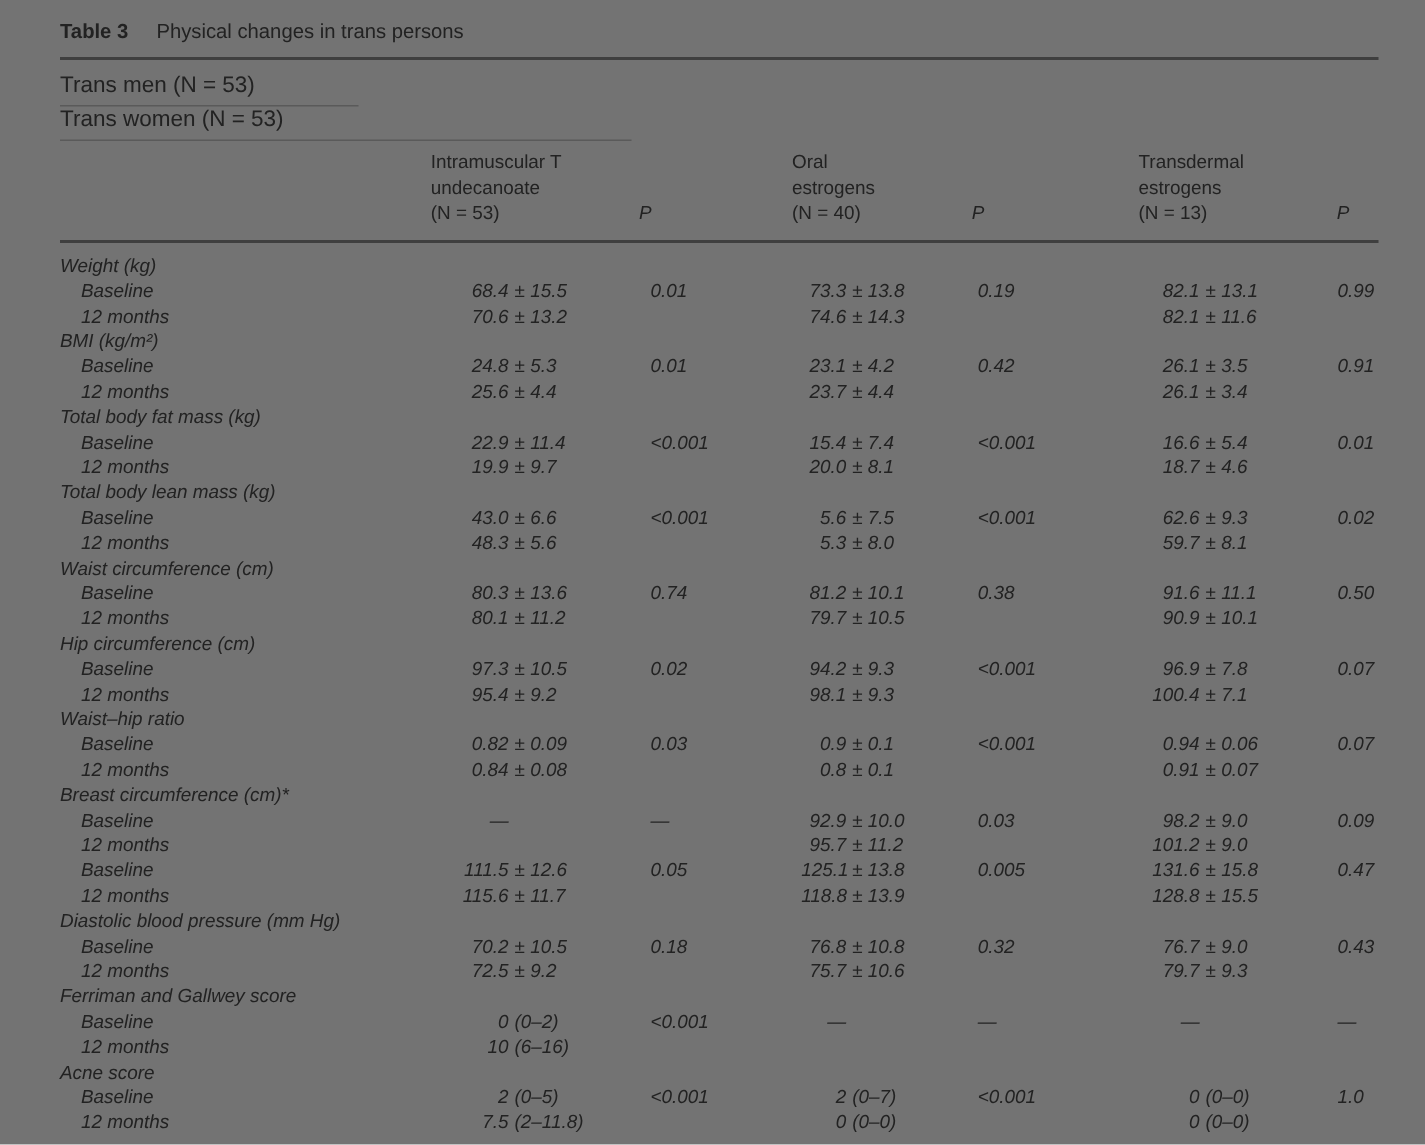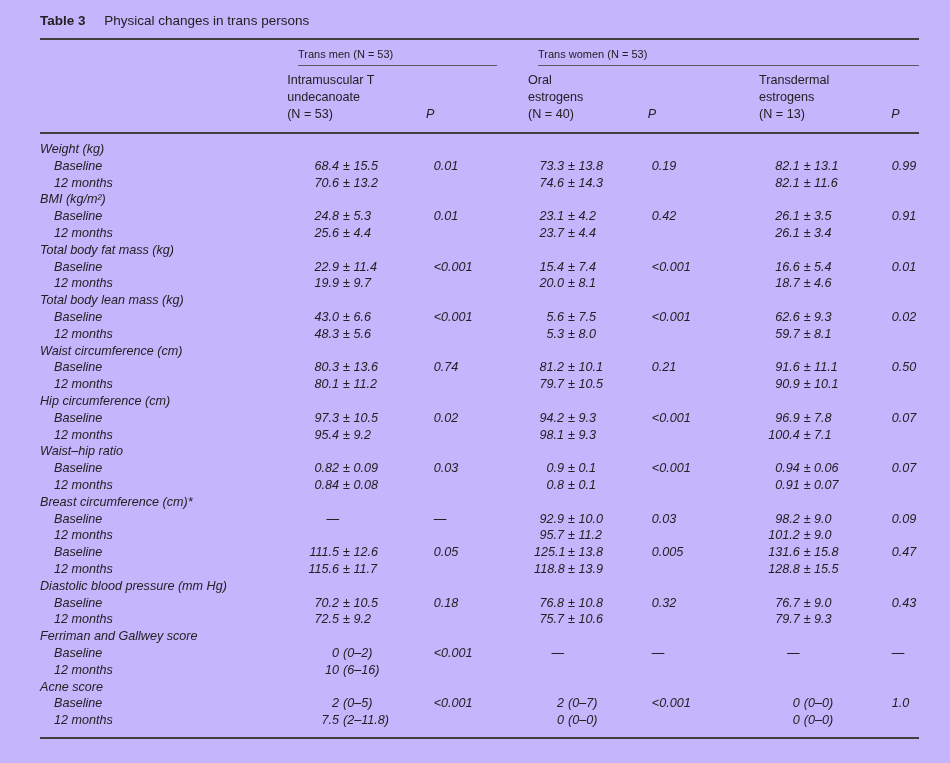--- a/index.html
+++ b/index.html
@@ -1,33 +1,33 @@
 <!DOCTYPE html>
 <html><head>
 <meta charset="utf-8">
 <style>
   html,body { margin:0; padding:0; background:#ffffff; }
   .page {
     position: relative;
     width: 950px; height: 763px;
-    background: #c4b5fd;
+    background: #737373;
     font-family: "Liberation Sans", sans-serif;
     color: #222222;
     overflow: hidden;
   }
   .content { margin-left: 40px; width: 879px; }
 
   
   .title-row { padding-top: 13px; height: 25px; font-size: 13.5px; }
   .title-label { font-weight: bold; margin-right: 15px; }
 
   .rule { border-top: 2px solid #3f3f3f; height: 0; }
 
   
-  .spanner-row { display: flex; margin-top: 8px; font-size: 11px; }
+  .spanner-row { display: flex; margin-top: 8px; font-size: 15px; flex-direction: column; }
   .sp-label-spacer { width: 258px; }
   .spanner-men { width: 240px; }
   .spanner-women { width: 381px; }
   .span-line { padding-bottom: 5px; border-bottom: 1.5px solid #5a5a5a; }
   .spanner-men .span-line { width: 199px; }
   .spanner-women .span-line { width: 100%; }
 
   .subhead-row { display: flex; margin-top: 6px; padding-bottom: 9px;
                  font-size: 12.6px; line-height: 17px; align-items: flex-end; }
   .multiline { white-space: pre-line; }
@@ -347,21 +347,21 @@
     <div class="cell label w-label">Baseline</div>
     <div class="cell v v1 w-v1">
             <span class="head">80.3</span>
             <span class="tail">± 13.6</span>
           </div>
     <div class="cell p w-p1">0.74</div>
     <div class="cell v v2 w-v2">
             <span class="head">81.2</span>
             <span class="tail">± 10.1</span>
           </div>
-    <div class="cell p w-p2">0.21</div>
+    <div class="cell p w-p2">0.38</div>
     <div class="cell v v3 w-v3">
             <span class="head">91.6</span>
             <span class="tail">± 11.1</span>
           </div>
     <div class="cell p w-p3">0.50</div>
   </div>
 
   <div class="row sub">
     <div class="cell label w-label">12 months</div>
     <div class="cell v v1 w-v1">

